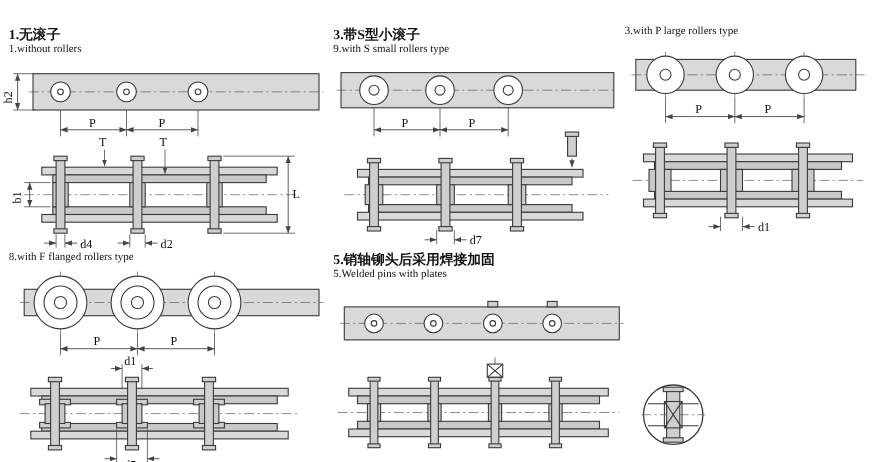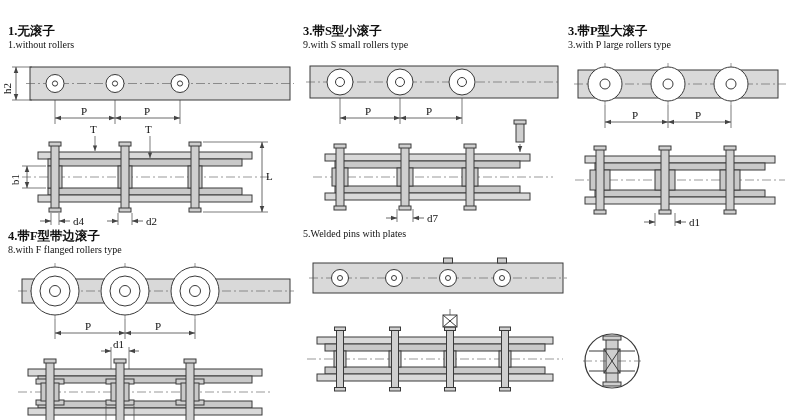--- a/index.html
+++ b/index.html
@@ -190,21 +190,20 @@
         <line class="ext" x1="102" y1="157" x2="102" y2="170"></line>
         <line class="ext" x1="118" y1="157" x2="118" y2="170"></line>
         <line class="dim" x1="91" y1="166" x2="102" y2="166" marker-end="url(#a2)"></line>
         <line class="dim" x1="129" y1="166" x2="118" y2="166" marker-end="url(#a2)"></line>
         <text class="dimlab" x="132" y="170">d7</text>
       </g>
     </svg>
   </div>
 
   <div class="section" style="left:560px;top:0;width:234px;height:205px">
-    <div class="t-cn">3.带P型大滚子</div>
     <div class="t-en">3.with P large rollers type</div>
     <svg width="234" height="175" viewBox="0 0 234 175">
       <defs>
         <marker id="a3" viewBox="0 0 10 10" refX="10" refY="5" markerWidth="8" markerHeight="8" orient="auto-start-reverse">
           <path d="M0,1.2 L10,5 L0,8.8 z" class="arrow"></path>
         </marker>
       </defs>
       <g>
         <rect class="plate" x="18" y="18" width="200" height="28"></rect>
         <line class="cl" x1="14" y1="32" x2="226" y2="32"></line>
@@ -256,21 +255,20 @@
         <line class="ext" x1="95" y1="161" x2="95" y2="174"></line>
         <line class="ext" x1="115" y1="161" x2="115" y2="174"></line>
         <line class="dim" x1="84" y1="170" x2="95" y2="170" marker-end="url(#a3)"></line>
         <line class="dim" x1="126" y1="170" x2="115" y2="170" marker-end="url(#a3)"></line>
         <text class="dimlab" x="129" y="174">d1</text>
       </g>
     </svg>
   </div>
 
   <div class="section" style="left:0;top:205px;width:295px;height:215px">
-    <div class="t-cn">4.带F型带边滚子</div>
     <div class="t-en">8.with F flanged rollers type</div>
     <svg width="295" height="187" viewBox="0 0 295 187">
       <defs>
         <marker id="a4" viewBox="0 0 10 10" refX="10" refY="5" markerWidth="8" markerHeight="8" orient="auto-start-reverse">
           <path d="M0,1.2 L10,5 L0,8.8 z" class="arrow"></path>
         </marker>
       </defs>
       <g>
         <rect class="plate" x="22" y="22" width="268" height="24"></rect>
         <line class="cl" x1="18" y1="34" x2="294" y2="34"></line>
@@ -338,20 +336,21 @@
         <line class="ext" x1="106" y1="149" x2="106" y2="180"></line>
         <line class="ext" x1="134" y1="149" x2="134" y2="180"></line>
         <line class="dim" x1="95" y1="176" x2="106" y2="176" marker-end="url(#a4)"></line>
         <line class="dim" x1="145" y1="176" x2="134" y2="176" marker-end="url(#a4)"></line>
         <text class="dimlab" x="113" y="185">d5</text>
       </g>
     </svg>
   </div>
 
   <div class="section" style="left:295px;top:205px;width:350px;height:215px">
+    <div class="t-cn">5.销轴铆头后采用焊接加固</div>
     <div class="t-en">5.Welded pins with plates</div>
     <svg width="350" height="187" viewBox="0 0 350 187">
       <defs>
         <marker id="a5" viewBox="0 0 10 10" refX="10" refY="5" markerWidth="8" markerHeight="8" orient="auto-start-reverse">
           <path d="M0,1.2 L10,5 L0,8.8 z" class="arrow"></path>
         </marker>
       </defs>
       <g>
         <rect class="plate" x="18" y="22" width="250" height="30"></rect>
         <line class="cl" x1="14" y1="37" x2="272" y2="37"></line>

